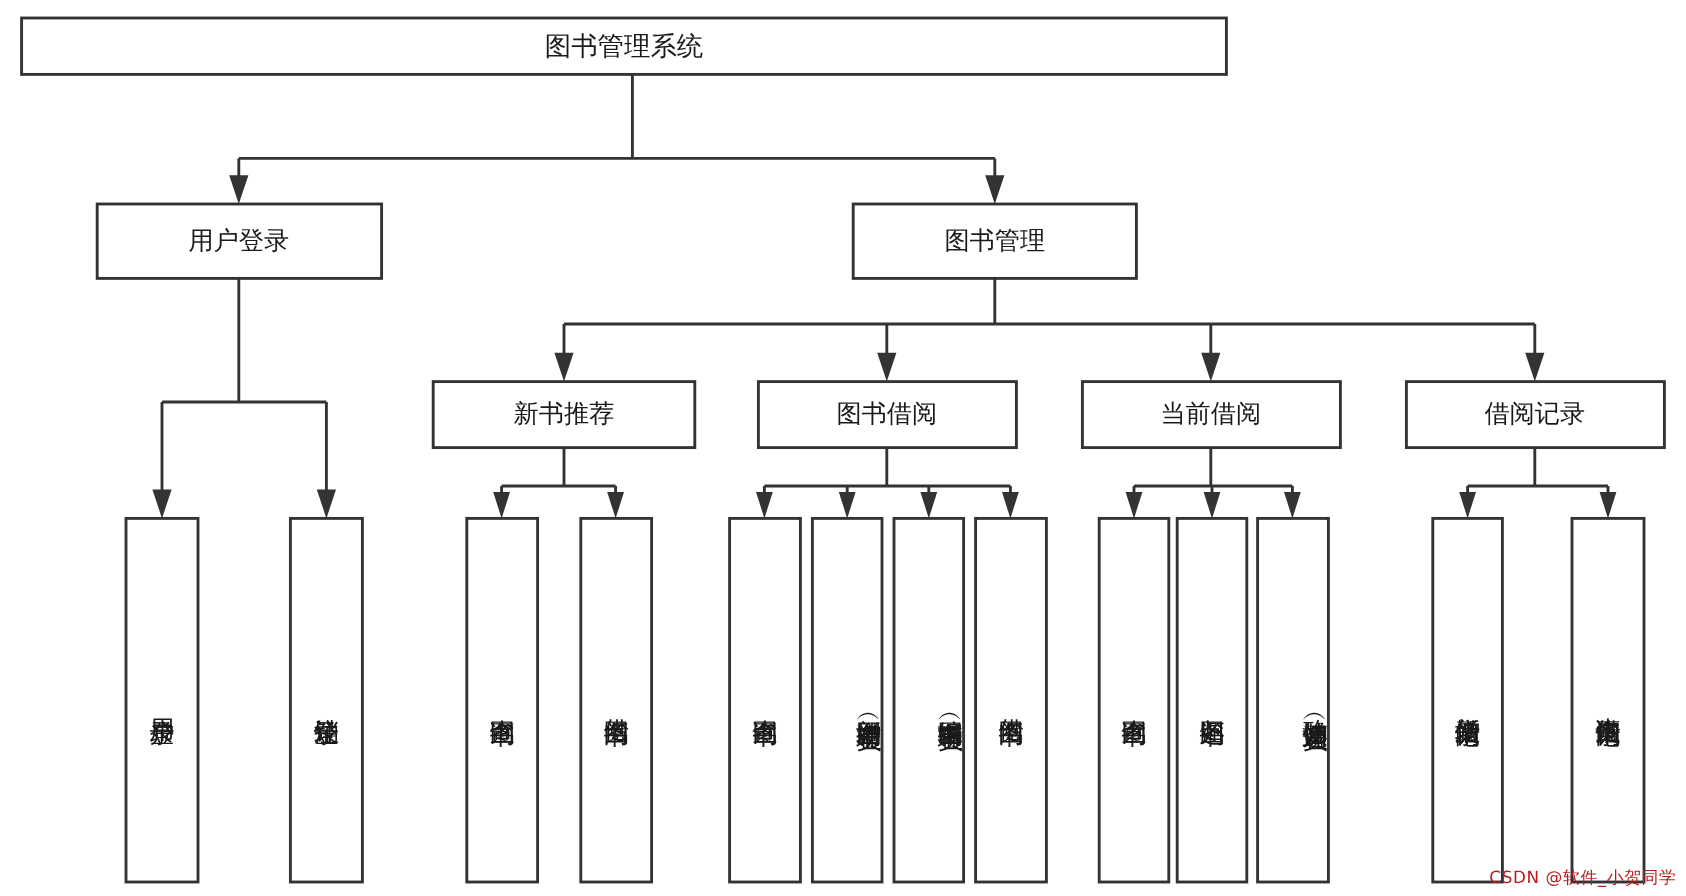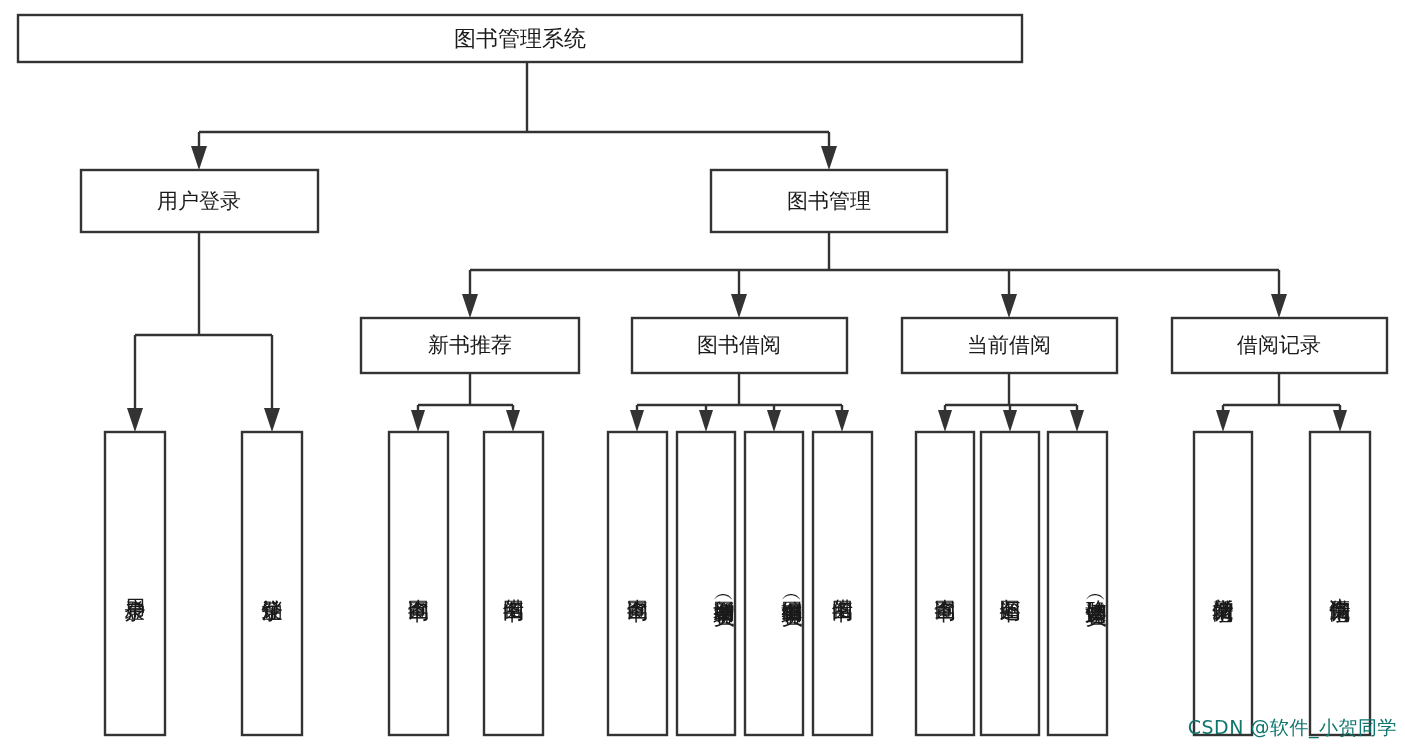--- a/index.html
+++ b/index.html
@@ -68,22 +68,22 @@
     letter-spacing: 1px;
     white-space: nowrap;
     text-align: center;
     pointer-events: none;
   }
   .watermark {
     position: absolute;
     right: 8px;
     bottom: 6px;
     font-family: "DejaVu Sans", "Liberation Sans", sans-serif;
-    font-size: 19px;
-    color: #0f766e;
+    font-size: 14px;
+    color: #b91c1c;
     white-space: nowrap;
     letter-spacing: 0.5px;
   }
 </style>
 </head>
 <body>
 
 <div id="diagram-root">
 
   <svg class="diagram-canvas" viewBox="0 0 1405 747" xmlns="http://www.w3.org/2000/svg">

